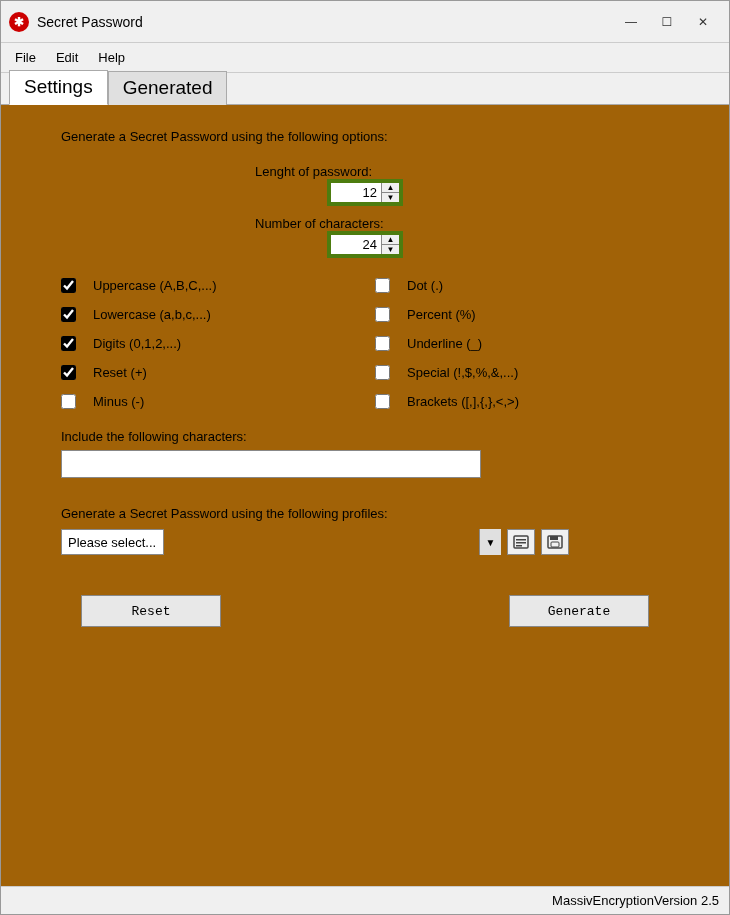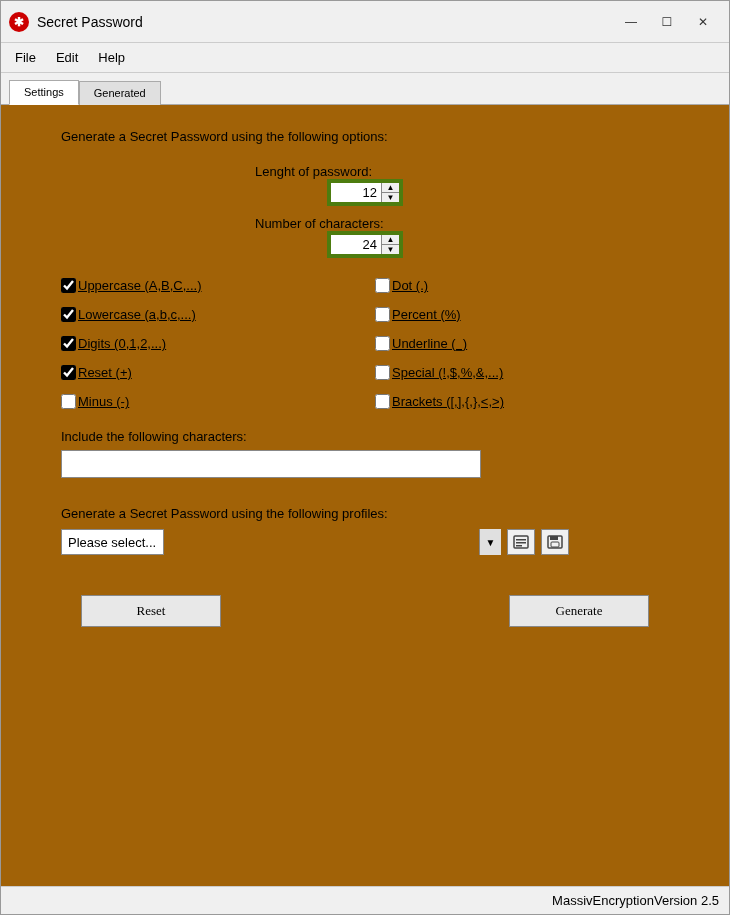--- a/index.html
+++ b/index.html
@@ -73,21 +73,21 @@
       height: 32px;
       display: flex;
       align-items: flex-end;
       padding: 0 0 0 8px;
       border-bottom: 1px solid #aaa;
       flex-shrink: 0;
     }
     .tab {
       padding: 5px 14px 6px;
       cursor: pointer;
-      font-size: 11px;
+      font-size: 19px;
       border: 1px solid #aaa;
       border-bottom: none;
       background: #f0f0f0;
       position: relative;
       top: 1px;
       color: #000;
     }
     .tab.active {
       background: #fff;
       border-bottom: 1px solid #fff;
@@ -164,24 +164,23 @@
     
     .checkbox-grid {
       display: grid;
       grid-template-columns: 1fr 1fr;
       gap: 14px 20px;
       margin: 20px 0 20px 0;
     }
     .checkbox-item {
       display: flex;
       align-items: center;
-      gap: 2px;
-      font-size: 13px;
-      color: #000;
-      text-decoration: underline;
+      gap: 17px;
+      font-size: 13px;
+      color: #000;
     }
     .checkbox-item input[type="checkbox"] {
       width: 15px;
       height: 15px;
       cursor: pointer;
       accent-color: #000;
       flex-shrink: 0;
     }
 
     
@@ -266,21 +265,21 @@
       justify-content: space-between;
       margin-top: 40px;
       padding: 0 20px;
     }
     .action-btn {
       width: 140px;
       height: 32px;
       background: #e8e8e8;
       border: 1px solid #888;
       font-size: 13px;
-      font-family: Liberation Serif, serif;
+      font-family: Liberation Mono, monospace;
       cursor: pointer;
       color: #000;
     }
 
     
     #status-bar {
       background: #f0f0f0;
       height: 28px;
       display: flex;
       align-items: center;

